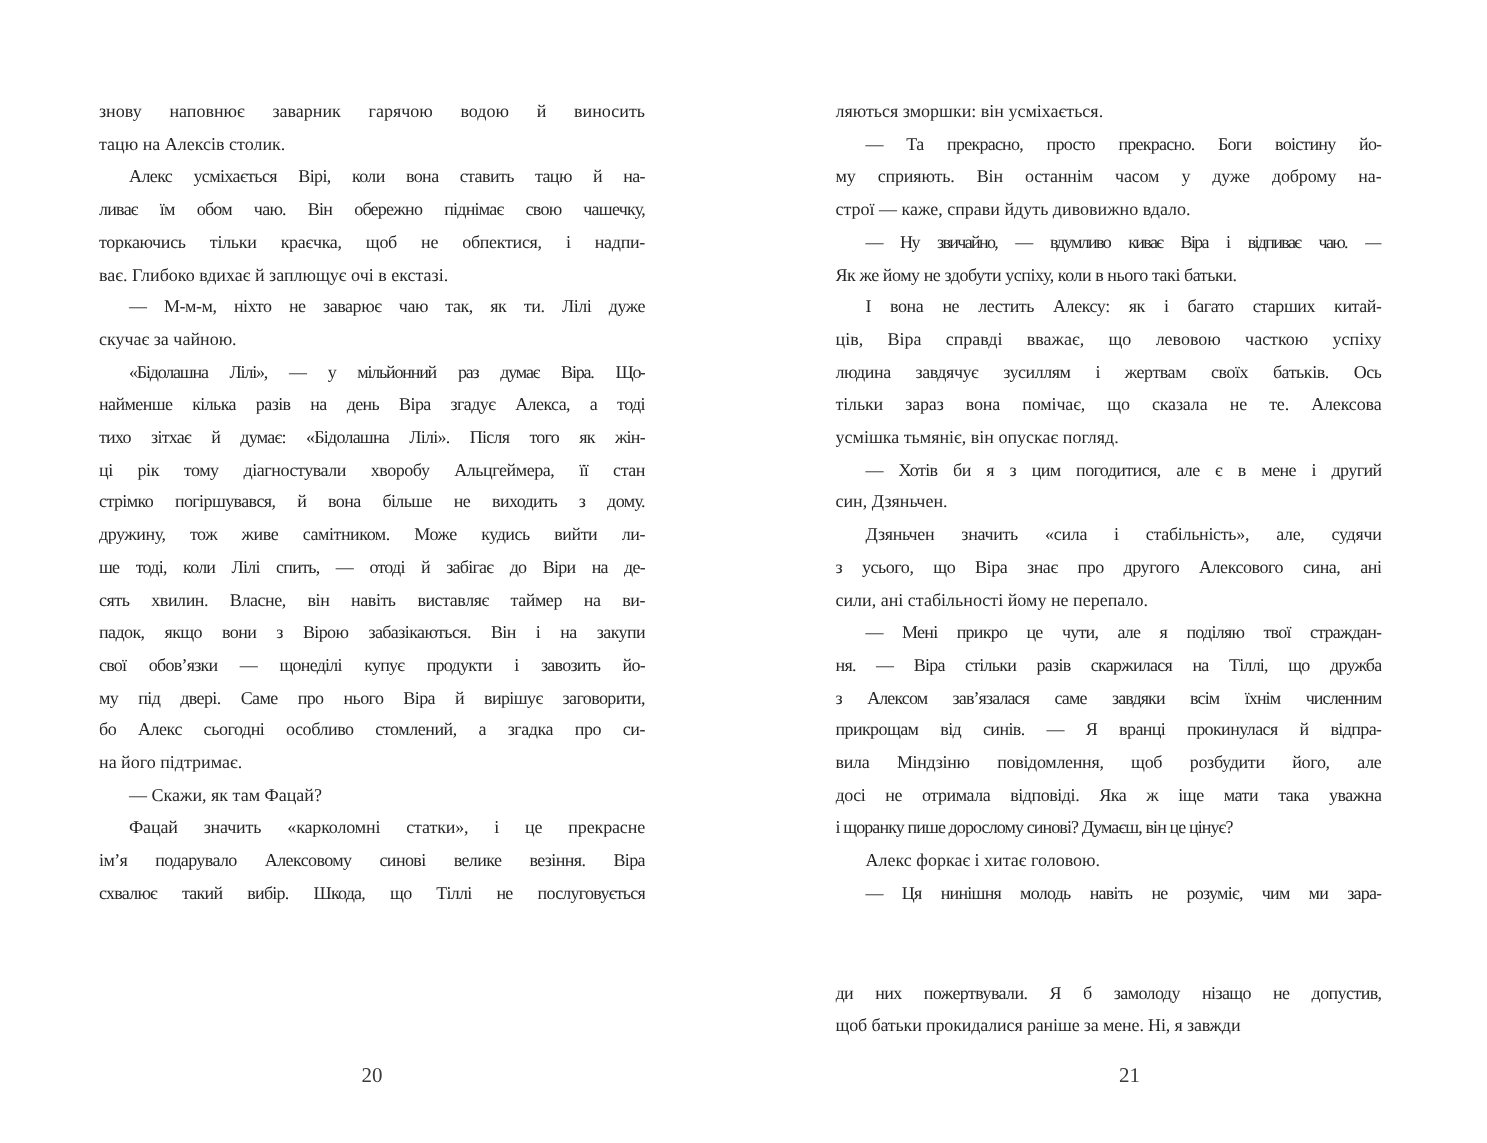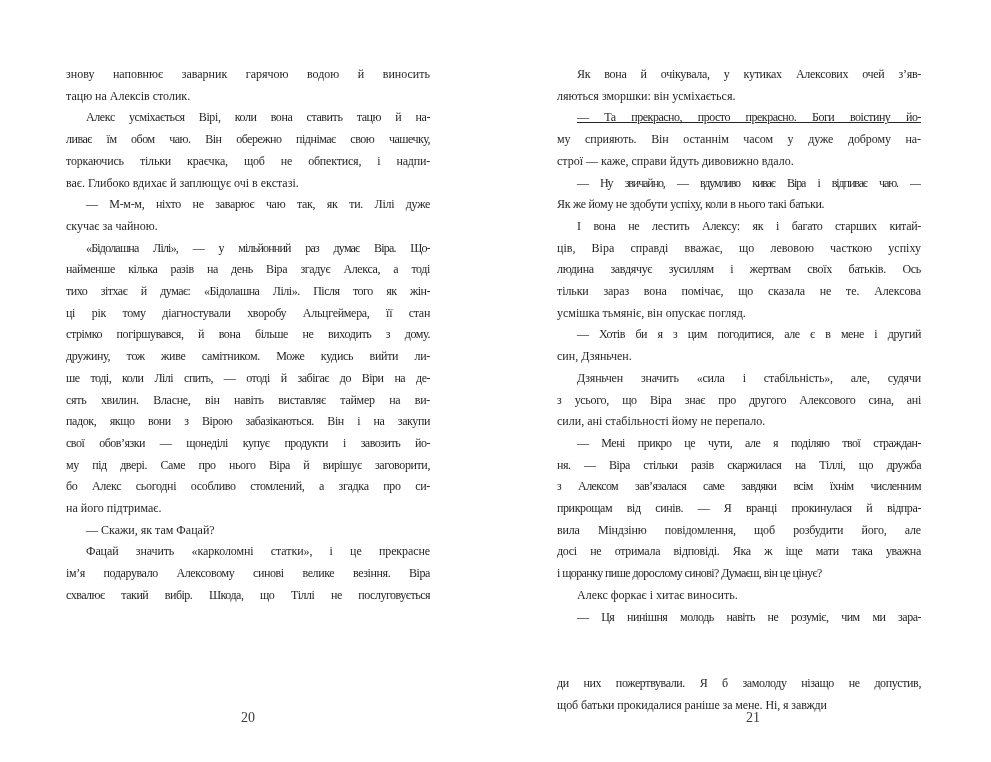--- a/index.html
+++ b/index.html
@@ -75,23 +75,22 @@
       <div class="line" style="letter-spacing: -0.4px;">му під двері. Саме про нього Віра й вирішує заговорити,</div>
       <div class="line" style="letter-spacing: -0.3px;">бо Алекс сьогодні особливо стомлений, а згадка про си-</div>
       <div class="line last">на його підтримає.</div>
       <div class="line indent last">— Скажи, як там Фацай?</div>
       <div class="line indent" style="letter-spacing: -0.1px;">Фацай значить «карколомні статки», і це прекрасне</div>
       <div class="line" style="letter-spacing: -0.4px;">ім’я подарувало Алексовому синові велике везіння. Віра</div>
       <div class="line" style="letter-spacing: -0.5px;">схвалює такий вибір. Шкода, що Тіллі не послуговується</div>
     </div>
 
   <div class="page" id="page-right">
-      <div class="line indent" style="letter-spacing: -0.3px;">Як вона й очікувала, у кутиках Алексових очей з’яв-</div>
       <div class="line last">ляються зморшки: він усміхається.</div>
-      <div class="line indent" style="letter-spacing: -0.5px; text-decoration: underline;">— Та прекрасно, просто прекрасно. Боги воістину йо-</div>
+      <div class="line indent" style="letter-spacing: -0.5px;">— Та прекрасно, просто прекрасно. Боги воістину йо-</div>
       <div class="line" style="letter-spacing: -0.1px;">му сприяють. Він останнім часом у дуже доброму на-</div>
       <div class="line last">строї — каже, справи йдуть дивовижно вдало.</div>
       <div class="line indent" style="letter-spacing: -1.1px;">— Ну звичайно, — вдумливо киває Віра і відпиває чаю. —</div>
       <div class="line last" style="letter-spacing: -0.3px;">Як же йому не здобути успіху, коли в нього такі батьки.</div>
       <div class="line indent" style="letter-spacing: -0.3px;">І вона не лестить Алексу: як і багато старших китай-</div>
       <div class="line">ців, Віра справді вважає, що левовою часткою успіху</div>
       <div class="line" style="letter-spacing: -0.3px;">людина завдячує зусиллям і жертвам своїх батьків. Ось</div>
       <div class="line" style="letter-spacing: -0.1px;">тільки зараз вона помічає, що сказала не те. Алексова</div>
       <div class="line last">усмішка тьмяніє, він опускає погляд.</div>
       <div class="line indent" style="letter-spacing: -0.4px;">— Хотів би я з цим погодитися, але є в мене і другий</div>
@@ -99,21 +98,21 @@
       <div class="line indent" style="letter-spacing: -0.2px;">Дзяньчен значить «сила і стабільність», але, судячи</div>
       <div class="line" style="letter-spacing: -0.3px;">з усього, що Віра знає про другого Алексового сина, ані</div>
       <div class="line last">сили, ані стабільності йому не перепало.</div>
       <div class="line indent" style="letter-spacing: -0.5px;">— Мені прикро це чути, але я поділяю твої страждан-</div>
       <div class="line" style="letter-spacing: -0.5px;">ня. — Віра стільки разів скаржилася на Тіллі, що дружба</div>
       <div class="line" style="letter-spacing: -0.6px;">з Алексом зав’язалася саме завдяки всім їхнім численним</div>
       <div class="line" style="letter-spacing: -0.4px;">прикрощам від синів. — Я вранці прокинулася й відпра-</div>
       <div class="line" style="letter-spacing: -0.2px;">вила Міндзіню повідомлення, щоб розбудити його, але</div>
       <div class="line" style="letter-spacing: -0.3px;">досі не отримала відповіді. Яка ж іще мати така уважна</div>
       <div class="line last" style="letter-spacing: -0.6px;">і щоранку пише дорослому синові? Думаєш, він це цінує?</div>
-      <div class="line indent last">Алекс форкає і хитає виносить.</div>
+      <div class="line indent last">Алекс форкає і хитає головою.</div>
       <div class="line indent" style="letter-spacing: -0.5px;">— Ця нинішня молодь навіть не розуміє, чим ми зара-</div>
       <div class="line" style="letter-spacing: -0.4px; margin-top: 45px;">ди них пожертвували. Я б замолоду нізащо не допустив,</div>
       <div class="line last" style="letter-spacing: -0.1px;">щоб батьки прокидалися раніше за мене. Ні, я завжди</div>
     </div>
 
   <div class="pagenum" id="pagenum-left">20</div>
 
   <div class="pagenum" id="pagenum-right">21</div>
 </div>
 

